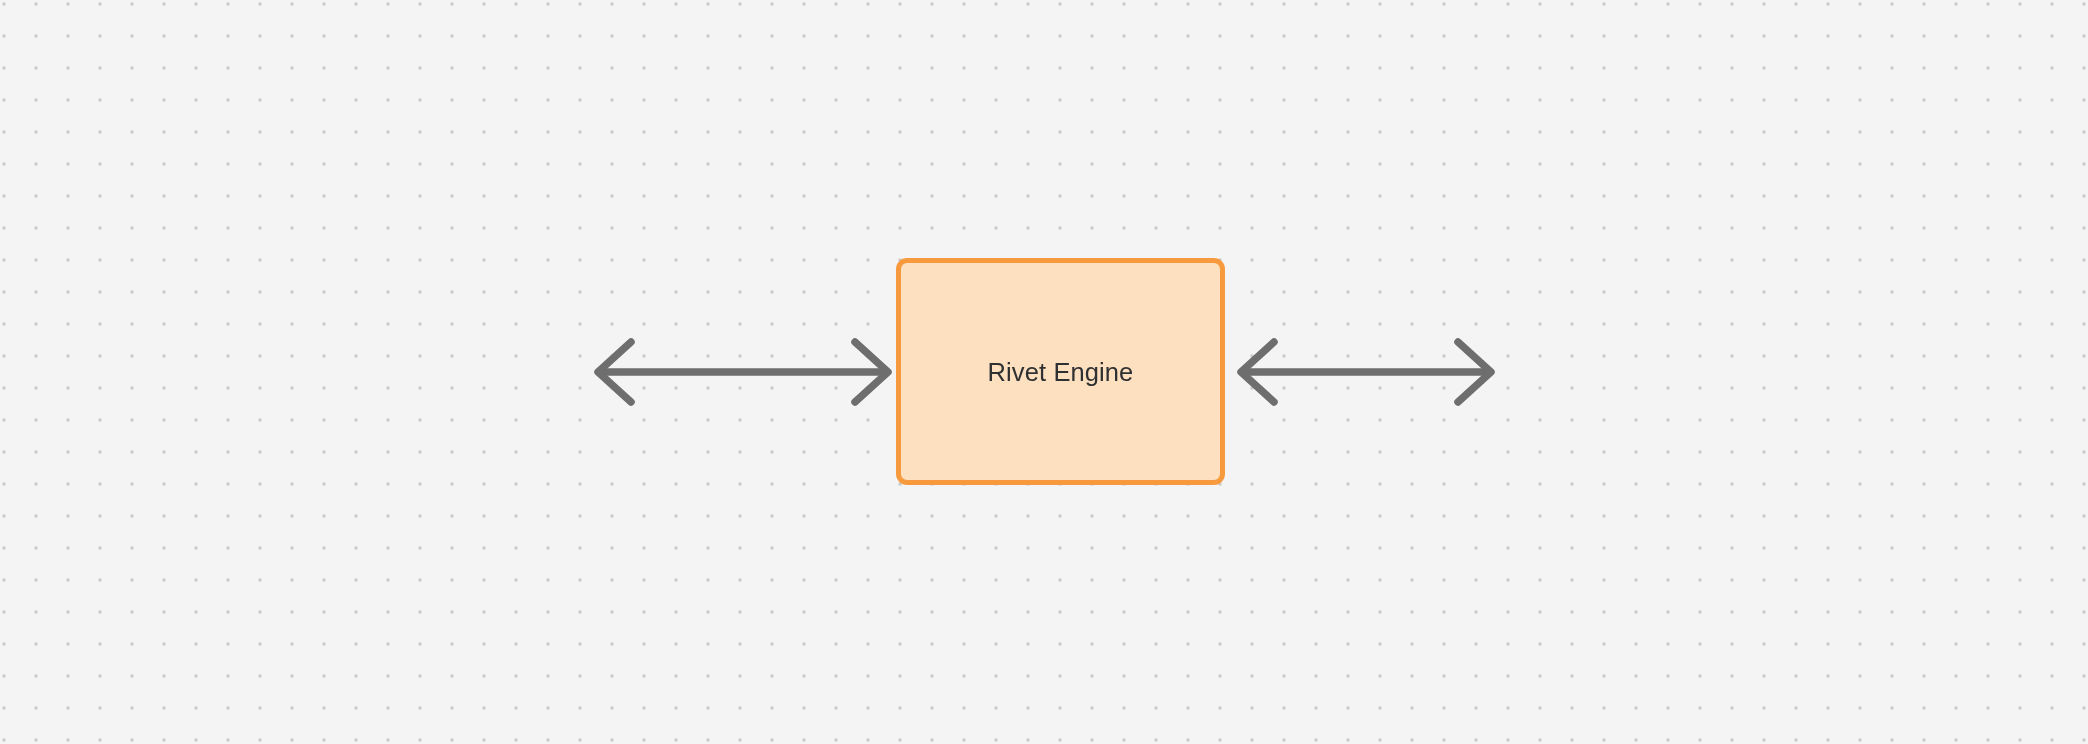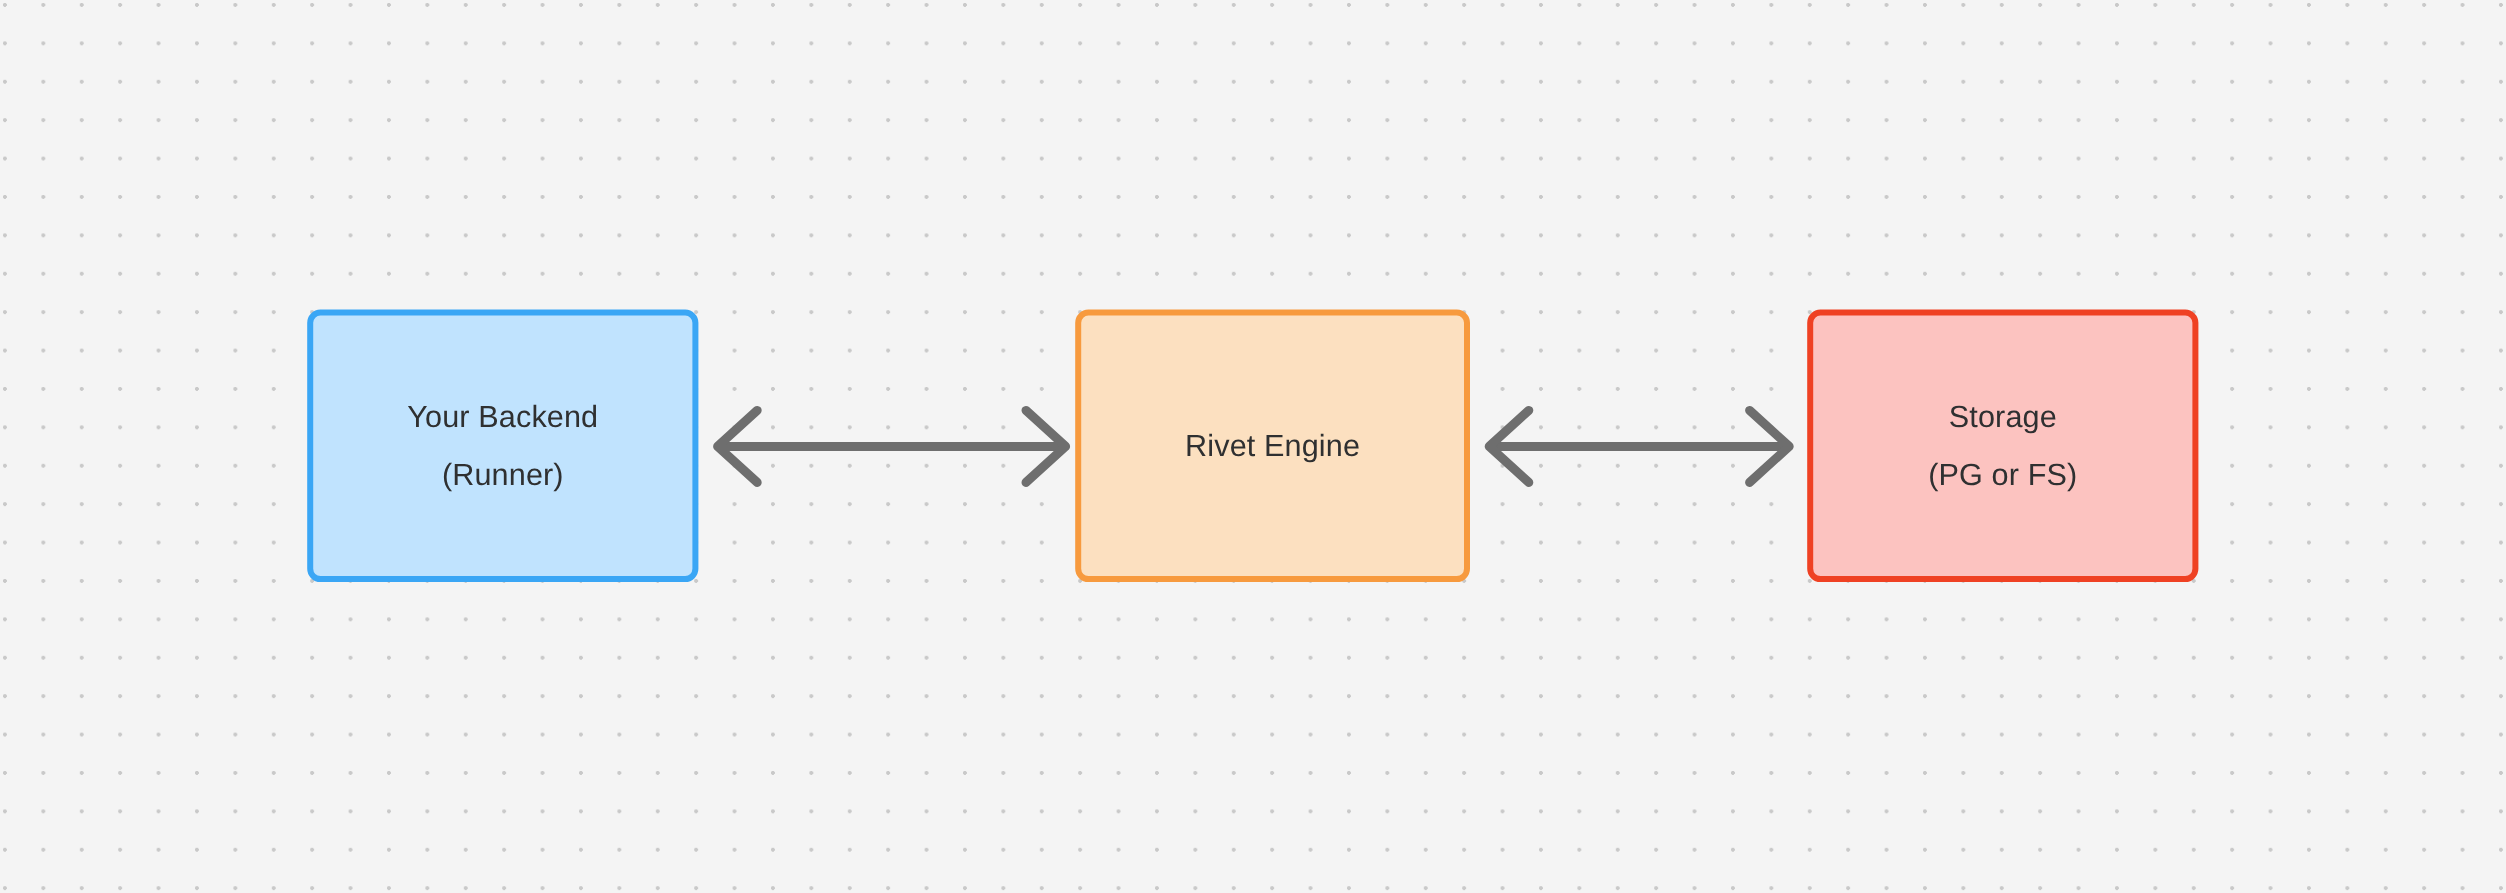--- a/index.html
+++ b/index.html
@@ -69,27 +69,19 @@
       <polyline points="855,342 888,372 855,402" fill="none" stroke="#6e6e6e" stroke-width="7.5" stroke-linecap="round" stroke-linejoin="round"></polyline>
     </g>
 
     <g>
       <line x1="1244" y1="372" x2="1487" y2="372" stroke="#6e6e6e" stroke-width="7.5" stroke-linecap="round"></line>
       <polyline points="1274,342 1241,372 1274,402" fill="none" stroke="#6e6e6e" stroke-width="7.5" stroke-linecap="round" stroke-linejoin="round"></polyline>
       <polyline points="1458,342 1491,372 1458,402" fill="none" stroke="#6e6e6e" stroke-width="7.5" stroke-linecap="round" stroke-linejoin="round"></polyline>
     </g>
   </svg>
 
-  <div class="node" id="node-backend" style="left: 256px; top: 258px; width: 326px; height: 227px; background: rgb(192, 227, 254); border-color: rgb(58, 166, 245);">
-    <span class="node-label" style="color: rgb(47, 48, 49);">Your Backend
-(Runner)</span>
-  </div>
 
   <div class="node" id="node-engine" style="left: 896px; top: 258px; width: 329px; height: 227px; background: rgb(252, 224, 192); border-color: rgb(247, 154, 62); justify-content: center;">
     <span class="node-label" style="color: rgb(47, 48, 49);">Rivet Engine</span>
   </div>
 
-  <div class="node" id="node-storage" style="left: 1506px; top: 258px; width: 326px; height: 227px; background: rgb(252, 195, 192); border-color: rgb(239, 65, 35);">
-    <span class="node-label" style="color: rgb(47, 48, 49);">Storage
-(PG or FS)</span>
-  </div>
 
 </div>
 
 </body></html>

